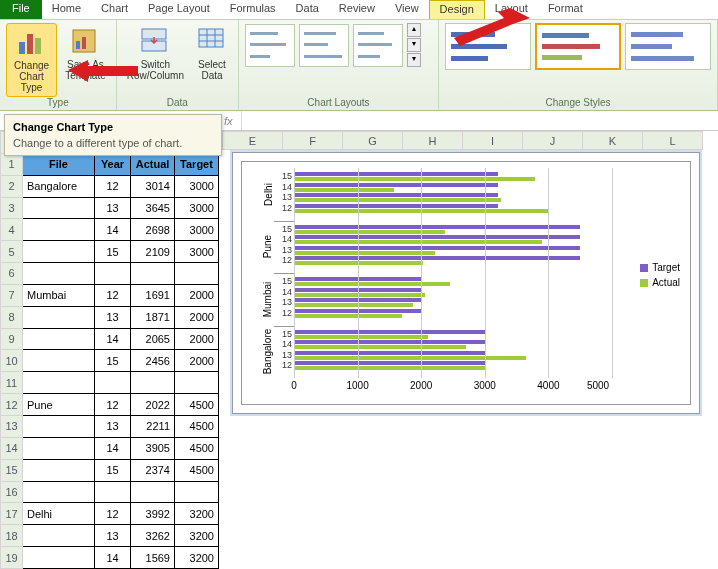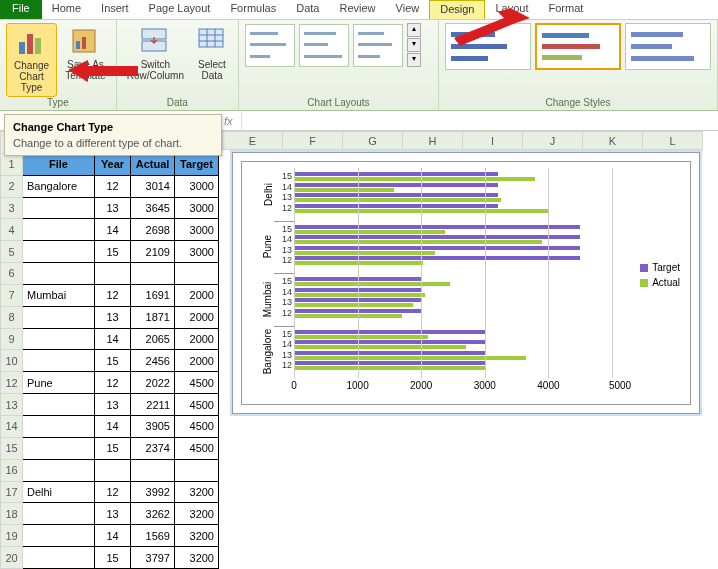--- a/index.html
+++ b/index.html
@@ -73,21 +73,21 @@
   .arrow-red { position: absolute; z-index: 5; }
   .arrow1 { top: 54px; left: 68px; }
   .arrow2 { top: 8px; left: 440px; }
 </style>
 </head>
 <body>
 
 <div class="tabs">
   <div class="tab tab-file">File</div>
   <div class="tab">Home</div>
-  <div class="tab">Insert</div>
+  <div class="tab">Chart</div>
   <div class="tab">Page Layout</div>
   <div class="tab">Formulas</div>
   <div class="tab">Data</div>
   <div class="tab">Review</div>
   <div class="tab">View</div>
   <div class="tab tab-active">Design</div>
   <div class="tab">Layout</div>
   <div class="tab">Format</div>
 </div>
 
@@ -292,20 +292,27 @@
           <td class="data-cell num">2000</td>
         </tr>
         <tr>
           <th class="rowhdr">10</th>
           <td class="data-cell"></td>
           <td class="data-cell ctr">15</td>
           <td class="data-cell num">2456</td>
           <td class="data-cell num">2000</td>
         </tr>
         <tr>
+          <th class="rowhdr">11</th>
+          <td class="data-cell"></td>
+          <td class="data-cell ctr"></td>
+          <td class="data-cell num"></td>
+          <td class="data-cell num"></td>
+        </tr>
+        <tr>
           <th class="rowhdr">12</th>
           <td class="data-cell">Pune</td>
           <td class="data-cell ctr">12</td>
           <td class="data-cell num">2022</td>
           <td class="data-cell num">4500</td>
         </tr>
         <tr>
           <th class="rowhdr">13</th>
           <td class="data-cell"></td>
           <td class="data-cell ctr">13</td>
@@ -345,27 +352,20 @@
           <td class="data-cell"></td>
           <td class="data-cell ctr">13</td>
           <td class="data-cell num">3262</td>
           <td class="data-cell num">3200</td>
         </tr>
         <tr>
           <th class="rowhdr">19</th>
           <td class="data-cell"></td>
           <td class="data-cell ctr">14</td>
           <td class="data-cell num">1569</td>
-          <td class="data-cell num">3200</td>
-        </tr>
-        <tr>
-          <th class="rowhdr">20</th>
-          <td class="data-cell"></td>
-          <td class="data-cell ctr">15</td>
-          <td class="data-cell num">3797</td>
           <td class="data-cell num">3200</td>
         </tr>
       </tbody>
   </table>
   <div style="position:absolute;top:0;left:222px;">
     <table class="extra-cols">
       <tbody>
           <tr>
         <th>E</th>
         <th>F</th>
@@ -485,21 +485,21 @@
         <div class="grid-line" style="left: 190.8px;"></div>
         <div class="grid-line" style="left: 254.4px;"></div>
         <div class="grid-line" style="left: 318px;"></div>
       </div>
     <div class="x-axis" id="x-axis">
         <div class="x-tick" style="left: 0px;">0</div>
         <div class="x-tick" style="left: 63.6px;">1000</div>
         <div class="x-tick" style="left: 127.2px;">2000</div>
         <div class="x-tick" style="left: 190.8px;">3000</div>
         <div class="x-tick" style="left: 254.4px;">4000</div>
-        <div class="x-tick" style="left: 326px;">5000</div>
+        <div class="x-tick" style="left: 304px;">5000</div>
       </div>
     <div class="legend">
       <div class="legend-item">
           <div class="legend-swatch" style="background:#7b5fc7"></div>
           <span>Target</span>
         </div>
       <div class="legend-item">
           <div class="legend-swatch" style="background:#9fcc3b"></div>
           <span>Actual</span>
         </div>

